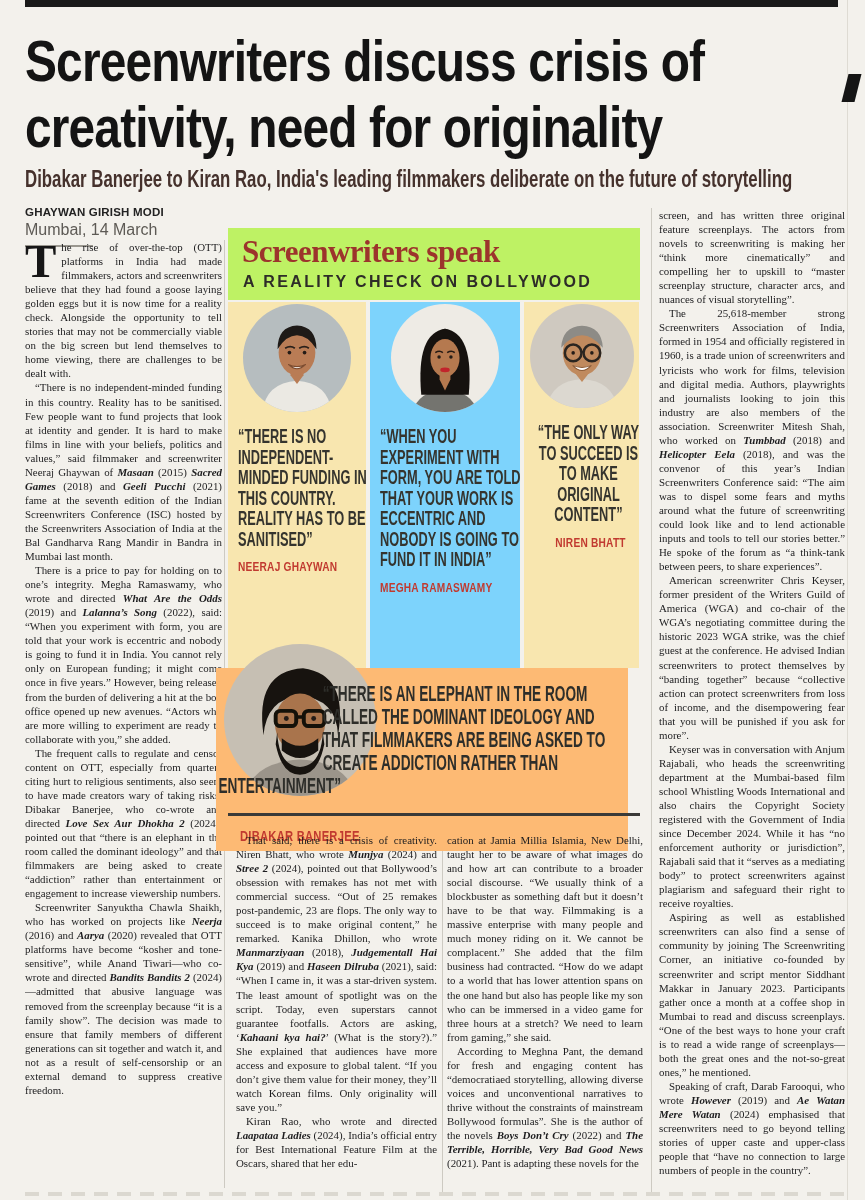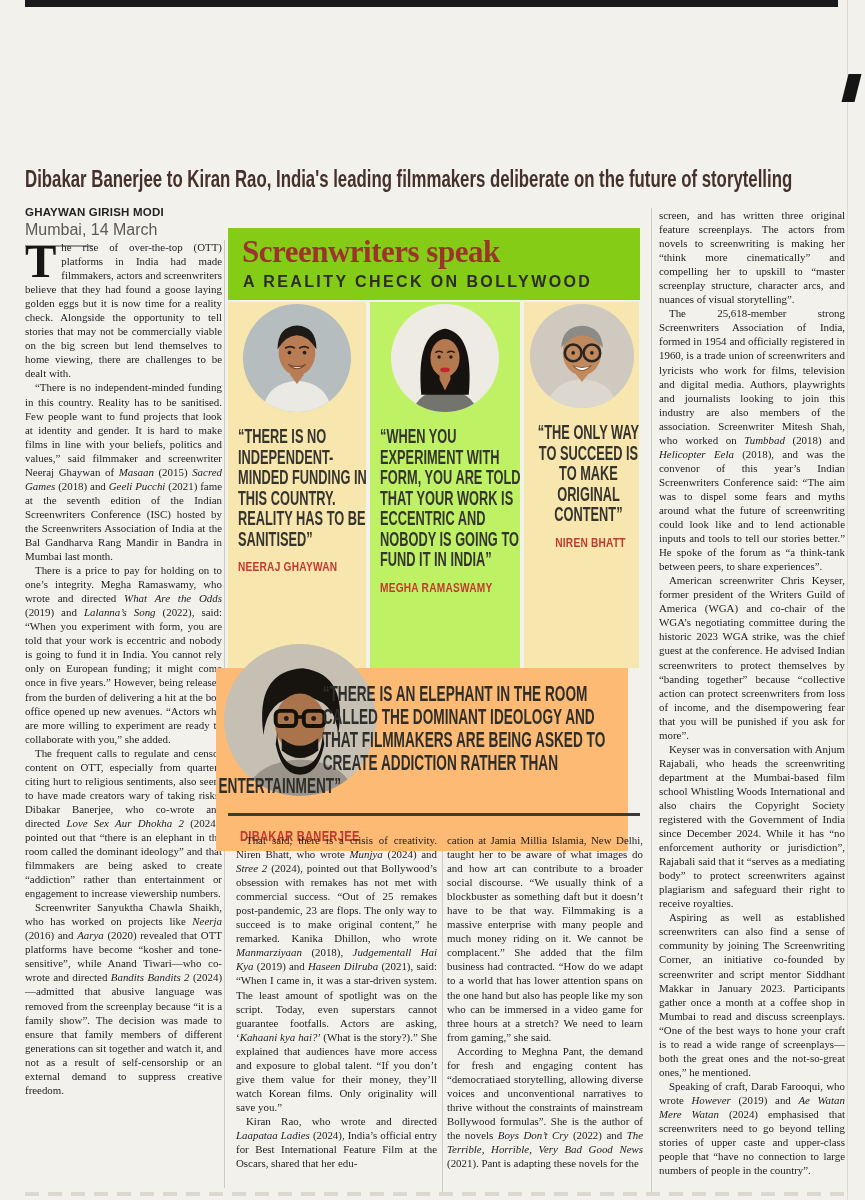--- a/index.html
+++ b/index.html
@@ -23,54 +23,58 @@
   .col{position:absolute;font-size:10.9px;line-height:14.05px;text-align:justify;overflow:hidden;}
   #col1{left:25px;top:240px;width:197px;height:952px;}
   #col2{left:236px;top:833px;width:201px;height:366px;}
   #col3{left:447px;top:833px;width:196px;height:366px;}
   #col4{left:659px;top:208px;width:186px;height:986px;}
   .para{text-indent:10px;margin:0;}
   .para.first{text-indent:0;}
   .dropcap{float:left;font-weight:bold;font-size:47px;line-height:40px;padding:1px 5px 0 0;color:#161616;}
   .vrule{position:absolute;width:1px;background:#cdcac2;}
   
-  .ibox-head{position:absolute;left:228px;top:228px;width:412px;height:72px;background:#84cc16;}
+  .ibox-head{position:absolute;left:228px;top:228px;width:412px;height:72px;background:#bef264;}
   .ibox-title{font-family:"Liberation Serif",serif;font-weight:bold;font-size:31px;color:#9c342c;
               margin:6px 0 0 14px;letter-spacing:-.5px;}
   .ibox-kicker{font-family:Liberation Sans, sans-serif;font-size:16px;font-weight:bold;color:#2e2c28;
               letter-spacing:2.4px;margin:3px 0 0 15px;}
   .panel{position:absolute;top:302px;height:366px;}
   #panel1{left:228px;width:138px;background:#f8e6af;}
-  #panel2{left:370px;width:150px;background:#bef264;}
+  #panel2{left:370px;width:150px;background:#7dd3fc;}
   #panel3{left:524px;width:115px;background:#f8e6af;text-align:center;}
   .headshot{border-radius:50%;overflow:hidden;margin:2px auto 0 auto;display:block;}
   .pq{font-family:"Liberation Sans",sans-serif;font-weight:bold;font-size:20px;line-height:20.5px;
       color:#35342e;margin:14px 0 0 10px;transform:scaleX(.64);transform-origin:0 0;width:148%;}
   .pname{font-family:"Liberation Sans",sans-serif;font-weight:bold;font-size:13px;line-height:15px;
       color:#c13a30;margin:10px 0 0 10px;letter-spacing:.3px;transform:scaleX(.78);transform-origin:0 0;width:126%;}
   .feature{position:absolute;left:216px;top:668px;width:412px;height:183px;background:#fdba74;}
   .feature-photo{position:absolute;left:8px;top:-24px;width:152px;height:152px;border-radius:50%;overflow:hidden;}
   .photo-spacer{float:left;width:172px;height:100px;}
   .fq{font-family:"Liberation Sans",sans-serif;font-weight:bold;font-size:22px;line-height:23px;
       color:#2e2e2a;padding:14px 12px 0 4px;transform:scaleX(.62);transform-origin:0 0;width:158%;}
   .fname{position:absolute;left:24px;bottom:7px;font-family:"Liberation Sans",sans-serif;font-weight:bold;
       font-size:14px;color:#c13a30;letter-spacing:.3px;transform:scaleX(.8);transform-origin:0 0;}
   .heavy-rule{position:absolute;left:228px;top:813px;width:412px;height:3px;background:#3a3a38;}
   .bottom-artifact{position:absolute;left:25px;top:1192px;width:820px;height:4px;
       background:repeating-linear-gradient(90deg,#dbd8d0 0 14px,transparent 14px 23px);}
-  i{font-style:italic;}
+  i{font-style:italic;font-weight:bold;}
 </style>
 </head>
 <body>
 
 <div id="page">
 
   <div class="topbar"></div>
   <div class="edge-line"></div>
 
+  <div class="hl-wrap">
+    <div class="hl-line">Screenwriters discuss crisis of</div>
+    <div class="hl-line">creativity, need for originality</div>
+  </div>
   <div class="hl-cut"></div>
 
   <div class="standfirst">Dibakar Banerjee to Kiran Rao, India's leading filmmakers deliberate on the future of storytelling</div>
 
   <div class="byline">
     <div class="author">GHAYWAN GIRISH MODI</div>
     <div class="dateline">Mumbai, 14 March</div>
     <div class="rule"></div>
   </div>
 

